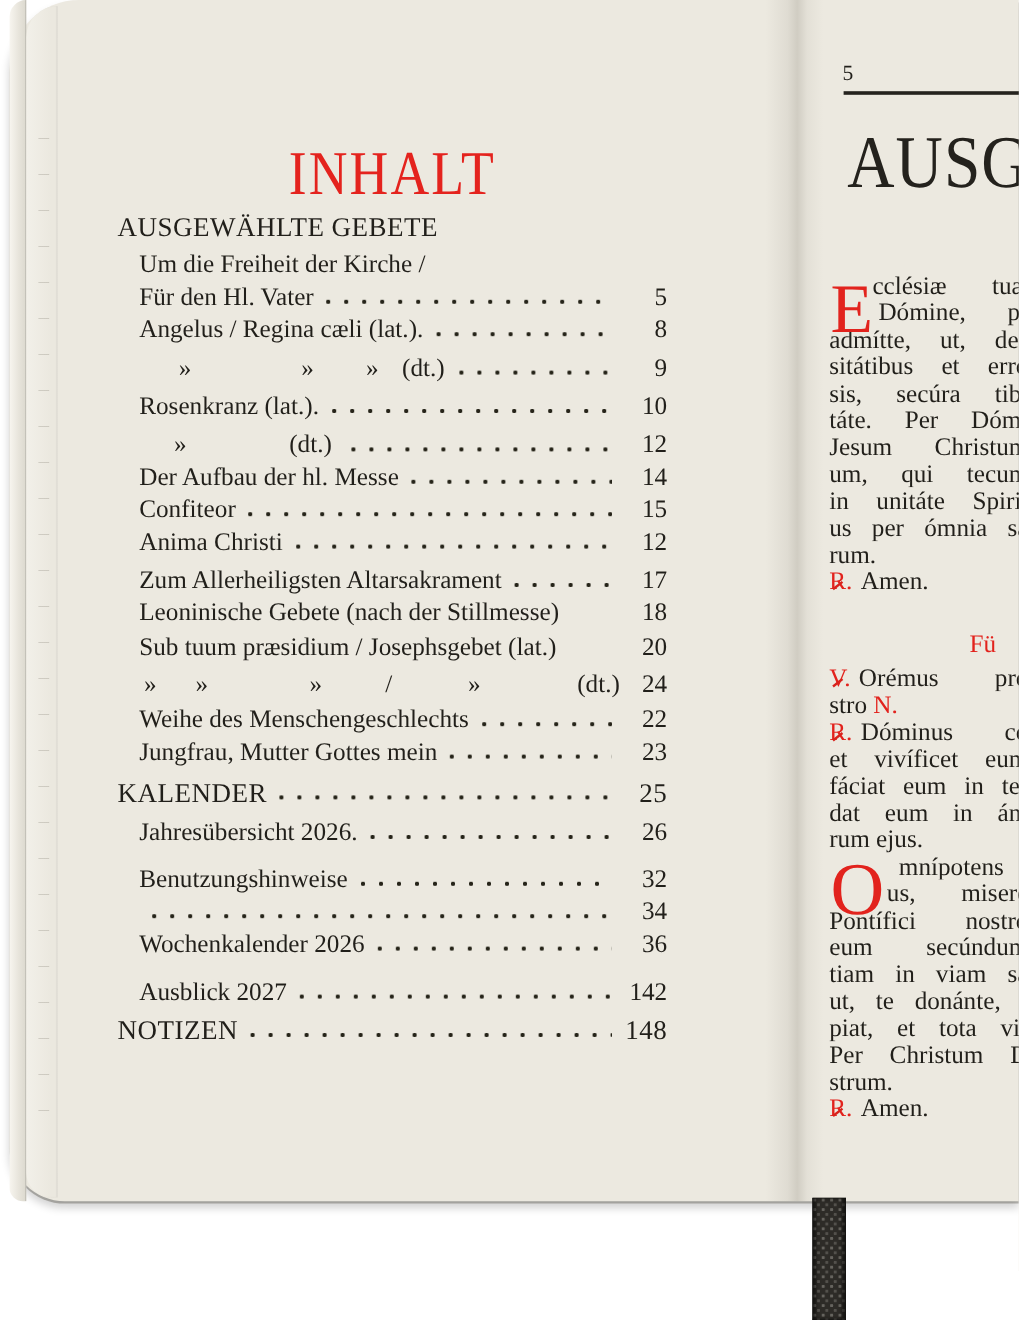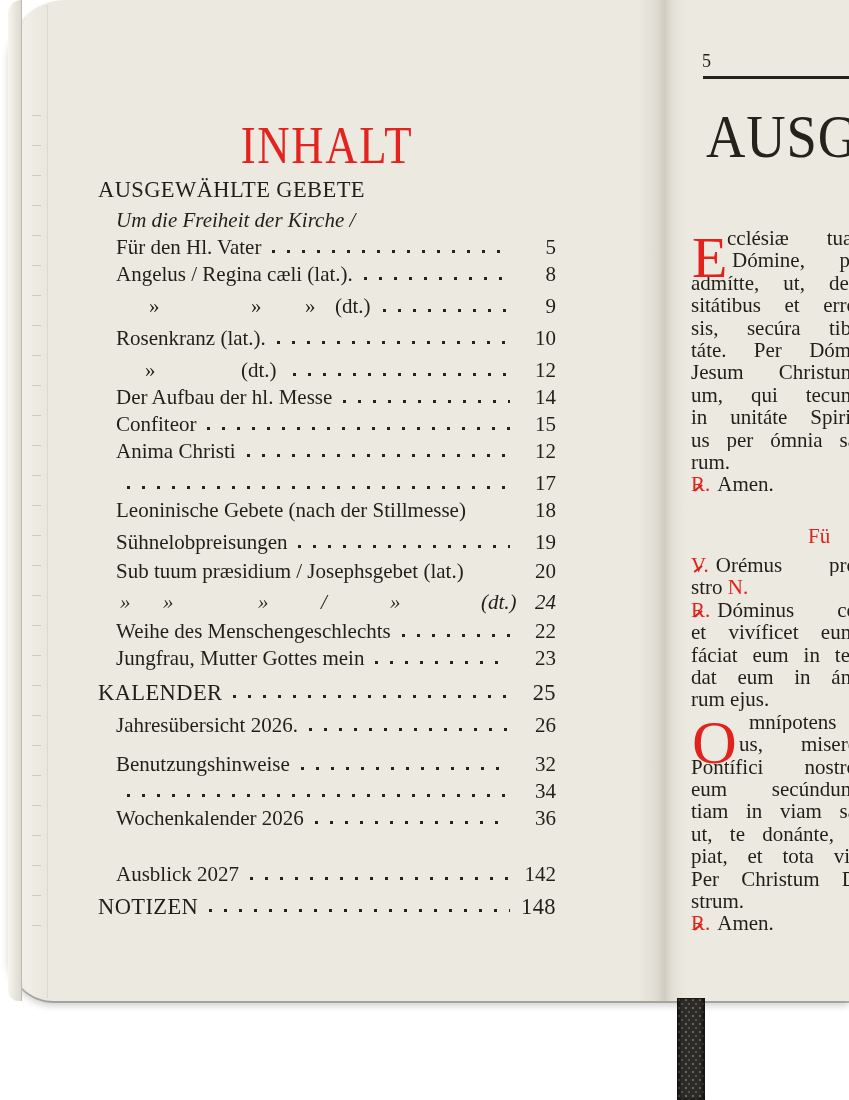--- a/index.html
+++ b/index.html
@@ -60,22 +60,22 @@
   .row{display:flex;align-items:center;height:27px;line-height:27px;margin-left:18px;}
   .row .lbl{white-space:pre;}
   .row.sec{margin-left:0;font-size:22.5px;letter-spacing:.4px;}
   .row .dots{
     flex:1 1 auto;align-self:flex-end;height:5px;margin:0 8px 7px 10px;
     background-image:radial-gradient(circle at 2.5px 2.5px,#262419 1.6px,transparent 2px);
     background-size:15px 5px;background-repeat:repeat-x;
   }
   .row .pg{flex:0 0 38px;width:38px;text-align:right;}
   .row.nodots .dots{background:none;margin:0;}
-  .mt2{margin-top:2px;} .mt4{margin-top:4px;font-style:italic;} .mt5{margin-top:5px;}
-  .mt6{margin-top:6px;} .mt7{margin-top:7px;} .mt12{margin-top:12px;} .mt13{margin-top:29px;}
+  .mt2{margin-top:2px;} .mt4{margin-top:4px;} .mt5{margin-top:5px;}
+  .mt6{margin-top:6px;} .mt7{margin-top:7px;} .mt12{margin-top:12px;} .mt13{margin-top:13px;}
   
   .glrow{position:relative;}
   .glrow .g{position:absolute;top:0;}
   .glrow .pg{position:absolute;right:0;top:0;width:38px;text-align:right;}
   .glrow .dots{position:absolute;top:15px;height:5px;flex:none;margin:0;
     background-image:radial-gradient(circle at 2.5px 2.5px,#262419 1.6px,transparent 2px);
     background-size:15px 5px;background-repeat:repeat-x;}
   #gl9  .p0{left:33px}  #gl9  .p1{left:135px} #gl9 .p2{left:189px} #gl9 .p3{left:219px}
   #gl9  .dots{left:266px;right:48px;}
   #gl12 .p0{left:29px}  #gl12 .p1{left:125px}
@@ -167,32 +167,28 @@
       <span class="lbl">Confiteor</span>
       <span class="dots"></span>
       <span class="pg">15</span>
     </div>
     <div class="row">
       <span class="lbl">Anima Christi</span>
       <span class="dots"></span>
       <span class="pg">12</span>
     </div>
     <div class="row mt5">
+      <span class="lbl">Zum Allerheiligsten Altarsakrament</span>
       <span class="dots"></span>
       <span class="pg">17</span>
     </div>
     <div class="row nodots">
       <span class="lbl">Leoninische Gebete (nach der Stillmesse)</span>
       <span class="dots"></span>
       <span class="pg">18</span>
-    </div>
-    <div class="row mt5">
-      <span class="lbl">Sühnelobpreisungen</span>
-      <span class="dots"></span>
-      <span class="pg">19</span>
     </div>
     <div class="row nodots mt2">
       <span class="lbl">Sub tuum præsidium / Josephsgebet (lat.)</span>
       <span class="dots"></span>
       <span class="pg">20</span>
     </div>
     <div class="row glrow mt4" id="gl21">
       <span class="g p0">»</span>
       <span class="g p1">»</span>
       <span class="g p2">»</span>

